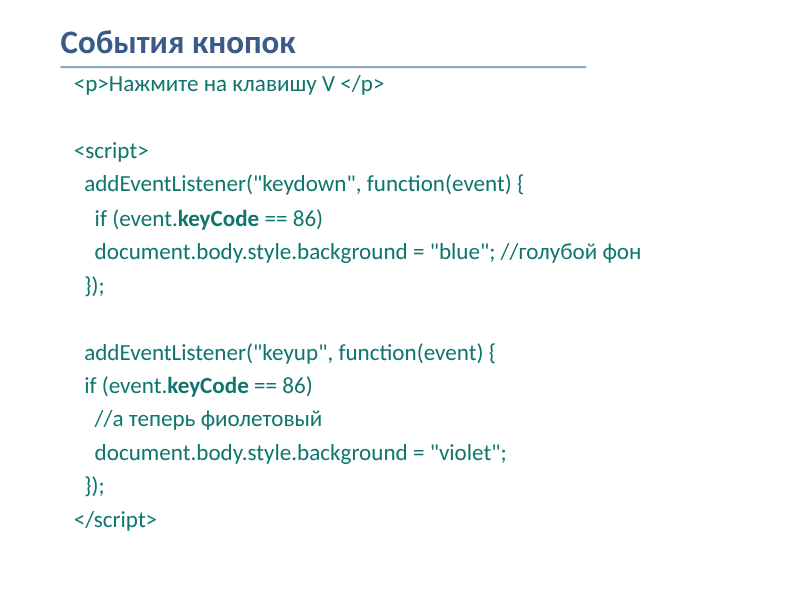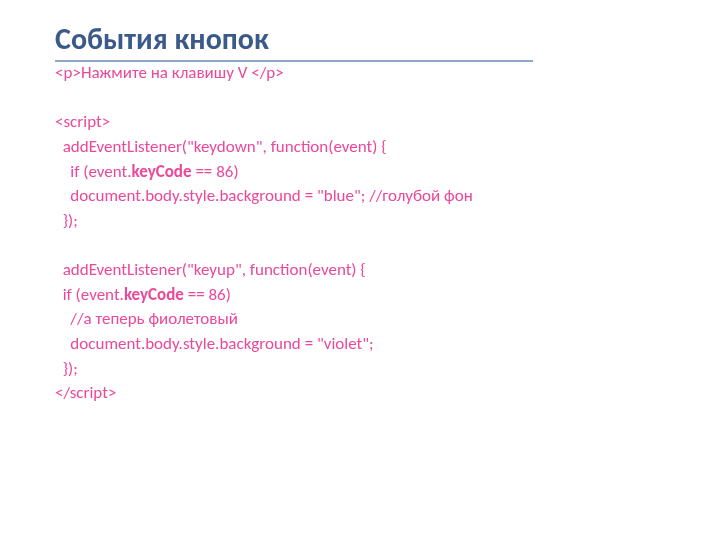--- a/index.html
+++ b/index.html
@@ -37,24 +37,25 @@
     margin: 0 0 3px 0;
     width: 100%;
   }
   .rule-wrap {
     position: absolute;
     left: 55px;
     right: 40px;
     top: 60px;
   }
   .content {
-    font-size: 17px;
-    color: #ec4899;
+    font-size: 21px;
+    color: #0f766e;
     line-height: 1.45;
     margin-top: 0;
+    margin-left: 12px;
   }
   .codeblock {
     white-space: pre;
     font-family: inherit;
   }
   .b { font-weight: 700; }
 </style>
 </head>
 <body>
 

